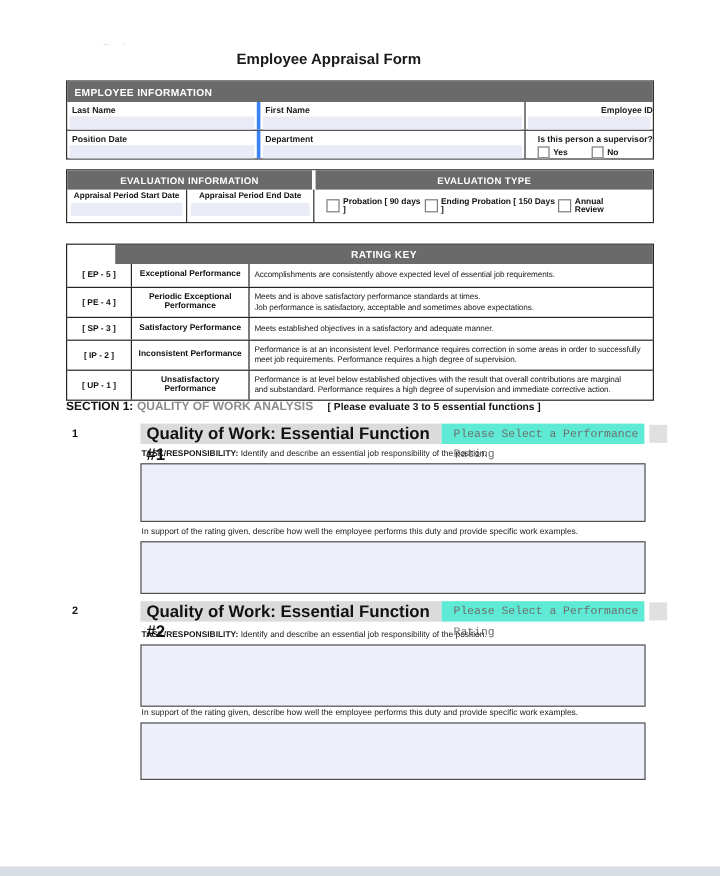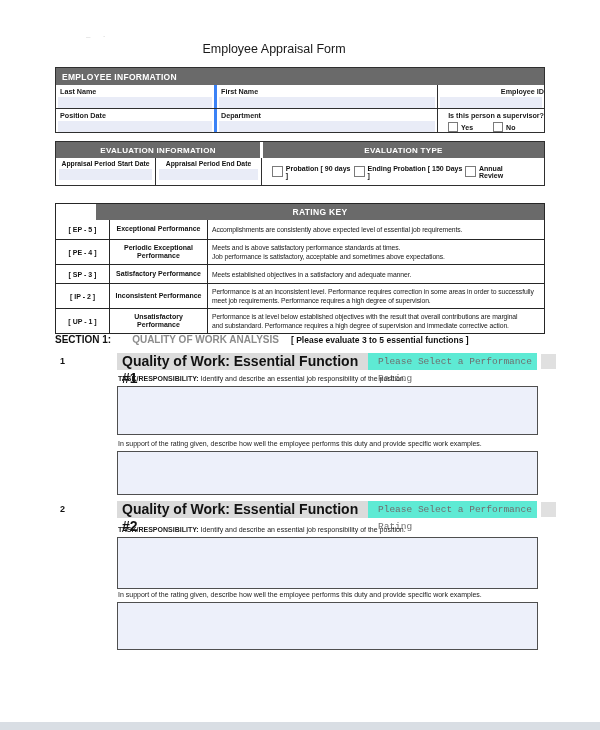--- a/index.html
+++ b/index.html
@@ -4,21 +4,21 @@
 <style>
   html,body{margin:0;padding:0;background:#ffffff;}
   #page{position:relative;width:600px;height:730px;background:#fff;overflow:hidden;
         font-family:"Liberation Sans",sans-serif;color:#111;}
   .abs{position:absolute;}
 
   
   #corner-mark{left:86px;top:32px;font-size:8px;color:#9a9a9a;opacity:.45;letter-spacing:5px;}
 
   
-  #title{left:0;top:42px;width:548px;text-align:center;font-size:12.5px;font-weight:normal;color:#1a1a1a;}
+  #title{left:0;top:42px;width:548px;text-align:center;font-size:12.5px;font-weight:bold;color:#1a1a1a;}
 
   
   .darkbar{background:#6a6a6a;color:#fff;font-weight:bold;font-size:8.5px;letter-spacing:.3px;
            display:flex;align-items:center;}
 
   
   #emp{left:55px;top:67px;width:488px;border:1px solid #2f2f2f;background:#fff;}
   #emp .darkbar{height:17px;padding-left:6px;}
   .emp-row{display:flex;height:23px;}
   .emp-row + .emp-row{border-top:1px solid #2f2f2f;}
@@ -56,21 +56,21 @@
   .rk-code{width:53px;border-right:1px solid #262626;display:flex;align-items:center;justify-content:center;
            font-size:7px;font-weight:bold;}
   .rk-name{width:93px;border-right:1px solid #262626;display:flex;align-items:center;justify-content:center;
            font-size:7px;font-weight:bold;text-align:center;line-height:1.15;padding:0 2px;}
   .rk-desc{flex:1;display:flex;align-items:center;padding:2px 4px;}
   .rk-desc span{font-size:6.8px;line-height:9px;letter-spacing:-0.1px;white-space:pre-line;color:#1a1a1a;}
 
   
   #sec1{left:55px;top:334px;display:flex;align-items:baseline;}
   #sec1 .s-label{font-size:10px;font-weight:bold;color:#111;}
-  #sec1 .s-title{font-size:10px;font-weight:bold;color:#8c8c8c;margin-left:21px;}
+  #sec1 .s-title{font-size:10px;font-weight:bold;color:#8c8c8c;margin-left:3px;}
   #sec1 .s-note{font-size:8.5px;font-weight:bold;color:#111;margin-left:12px;}
 
   
   .func-block{position:absolute;left:0;width:600px;height:150px;}
   #func1{top:353px;}
   #func2{top:501px;}
   .f-num{position:absolute;left:60px;top:3px;font-size:9px;font-weight:bold;}
   .f-bar{position:absolute;left:117px;top:0;width:420px;height:17px;display:flex;}
   .f-title{width:251px;background:#dbdbdb;font-size:14px;font-weight:bold;line-height:17px;padding-left:5px;box-sizing:border-box;}
   .f-drop{flex:1;background:#5eead4;font-size:9.5px;color:#6f6f6f;line-height:17px;padding-left:10px;box-sizing:border-box;font-family:Liberation Mono, monospace;}

